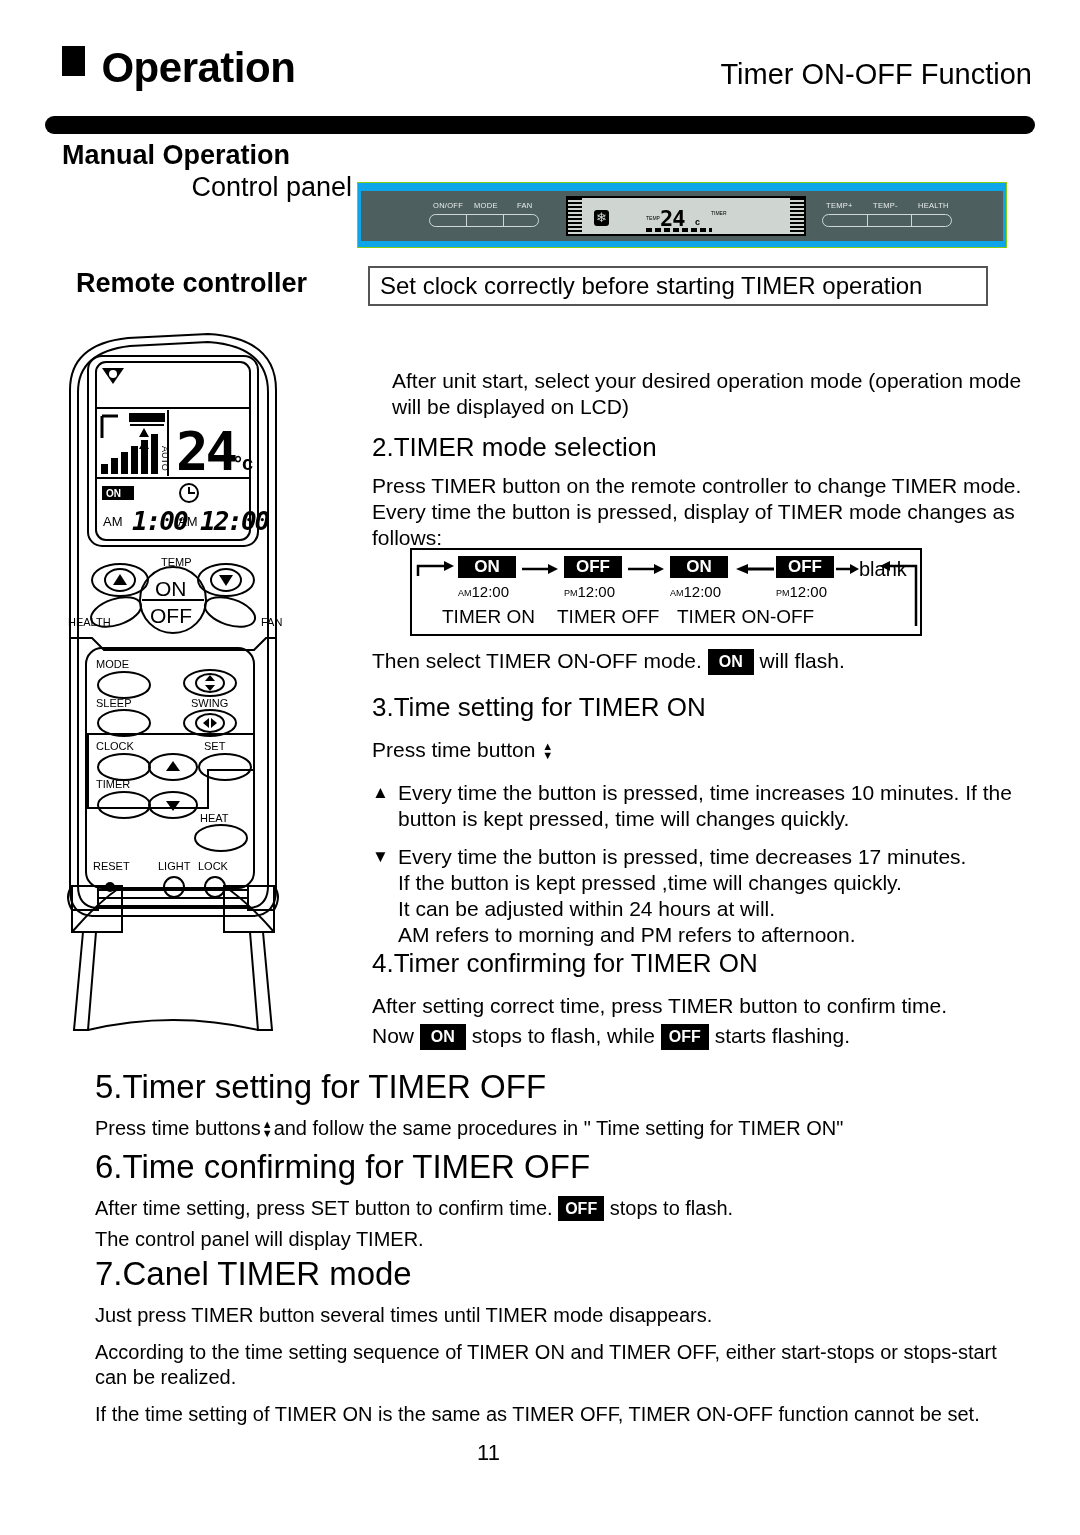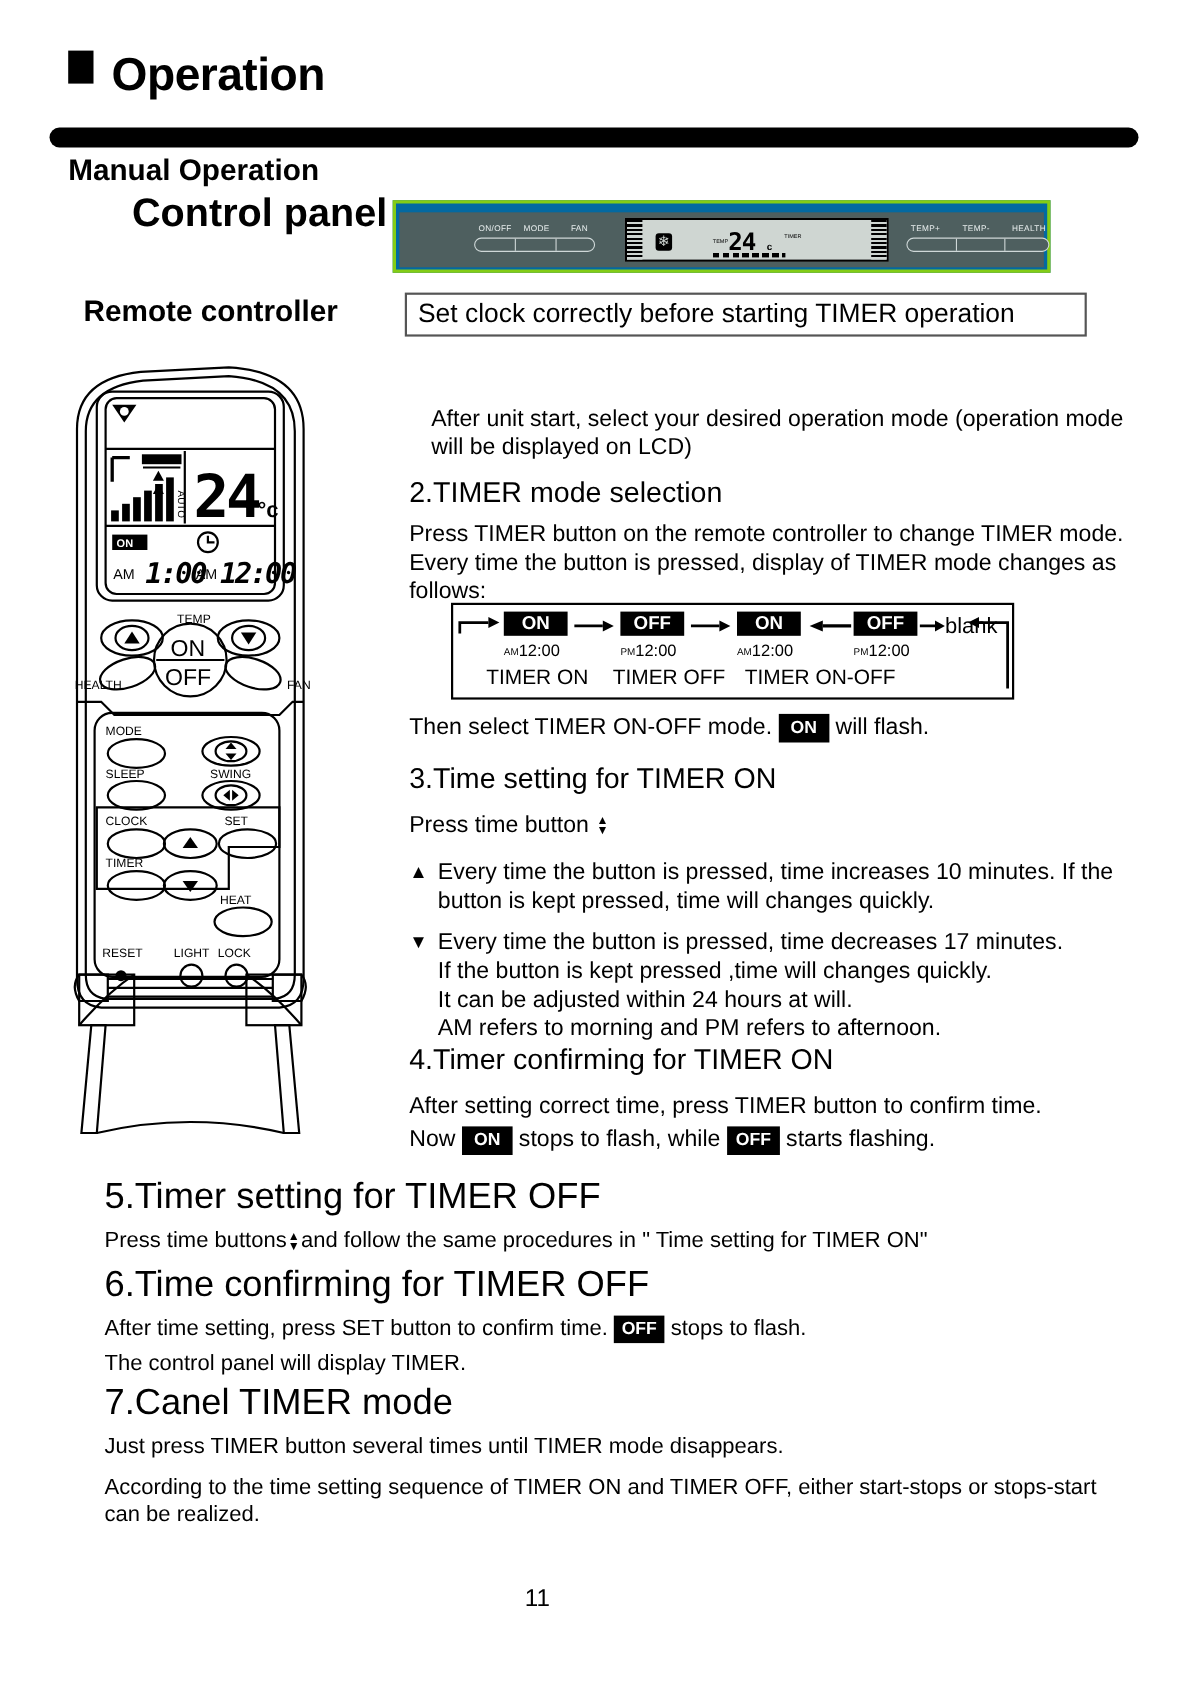--- a/index.html
+++ b/index.html
@@ -17,27 +17,27 @@
   .hdr-square { display: inline-block; width: 23px; height: 30px; background: #000; vertical-align: 6px; }
   .hdr-title { display: inline-block; font-size: 42px; font-weight: bold; letter-spacing: -0.5px; margin-left: 12px; }
   .hdr-right { position: absolute; right: 0; top: 14px; font-size: 29px; letter-spacing: 0px; }
   .hdr-bar { position: absolute; left: 45px; top: 116px; width: 990px; height: 18px;
              background: #000; border-radius: 9px; }
 
   
   .manual-op { position: absolute; left: 62px; top: 140px; width: 290px;
                font-size: 27px; font-weight: bold; text-align: left; }
   .control-panel-h { position: absolute; left: 62px; top: 172px; width: 290px;
-               font-size: 36px; font-weight: bold; text-align: right; }
+               font-size: 27px; font-weight: normal; text-align: right; }
   .remote-h { position: absolute; left: 55px; top: 268px; width: 295px;
                font-size: 27px; font-weight: bold; text-align: left; margin-left: 21px; }
 
   
-  .cp-wrap { position: absolute; left: 357px; top: 182px; width: 598px; height: 66px;
-             border: 3px solid #84cc16; background: #0369a1; }
+  .cp-wrap { position: absolute; left: 357px; top: 182px; width: 650px; height: 66px;
+             border: 1px solid #84cc16; background: #0ea5e9; }
   .cp-body { position: absolute; left: 3px; top: 8px; right: 3px; height: 50px;
              background: #4e5f5f; }
   .cp-lbl { position: absolute; font-size: 7.5px; color: #e8eeee; letter-spacing: .3px;
             font-family: "Liberation Sans", sans-serif; white-space: nowrap; }
   .cp-btnrow { position: absolute; height: 13px; border: 1px solid #cfd8d8;
                border-radius: 7px; background: #4e5f5f; }
   .cp-btnrow i { position: absolute; top: 0; bottom: 0; width: 1px; background: #cfd8d8; }
   .cp-lcd { position: absolute; left: 205px; top: 5px; width: 240px; height: 40px;
             background: #cfd6d2; border: 2px solid #000; }
   .cp-grill { position: absolute; top: 0; bottom: 0; width: 14px;
@@ -98,20 +98,21 @@
   .rm-svg { width: 290px; height: 720px; display: block; }
 </style>
 </head>
 <body>
 
 <div class="page">
 
   <div class="header">
     <span class="hdr-square"></span>
     <span class="hdr-title">Operation</span>
+    <span class="hdr-right">Timer ON-OFF Function</span>
   </div>
   <div class="hdr-bar"></div>
 
   <div class="manual-op">Manual Operation</div>
   <div class="control-panel-h">Control panel</div>
   <div class="remote-h">Remote controller</div>
 
   <div class="cp-wrap">
     <div class="cp-body">
       <div class="cp-lbl" style="left:72px; top:10px;">ON/OFF</div>
@@ -397,17 +398,18 @@
       <span class="inl-tag" style="width:46px;">OFF</span>
       <span>stops to flash.</span>
     </div>
     <div class="para">The control panel will display TIMER.</div>
   </div>
 
   <div class="wide" style="top:1255px;">
     <div class="num-h">7.Canel TIMER mode</div>
     <div class="para">Just press TIMER button several times until TIMER mode disappears.</div>
     <div class="para">According to the time setting sequence of TIMER ON and TIMER OFF, either start-stops or stops-start can be realized.</div>
+    <div class="para">If the time setting of TIMER ON is the same as TIMER OFF, TIMER ON-OFF function cannot be set.</div>
   </div>
 
   <div class="pageno">11</div>
 
 </div>
 
 </body></html>

